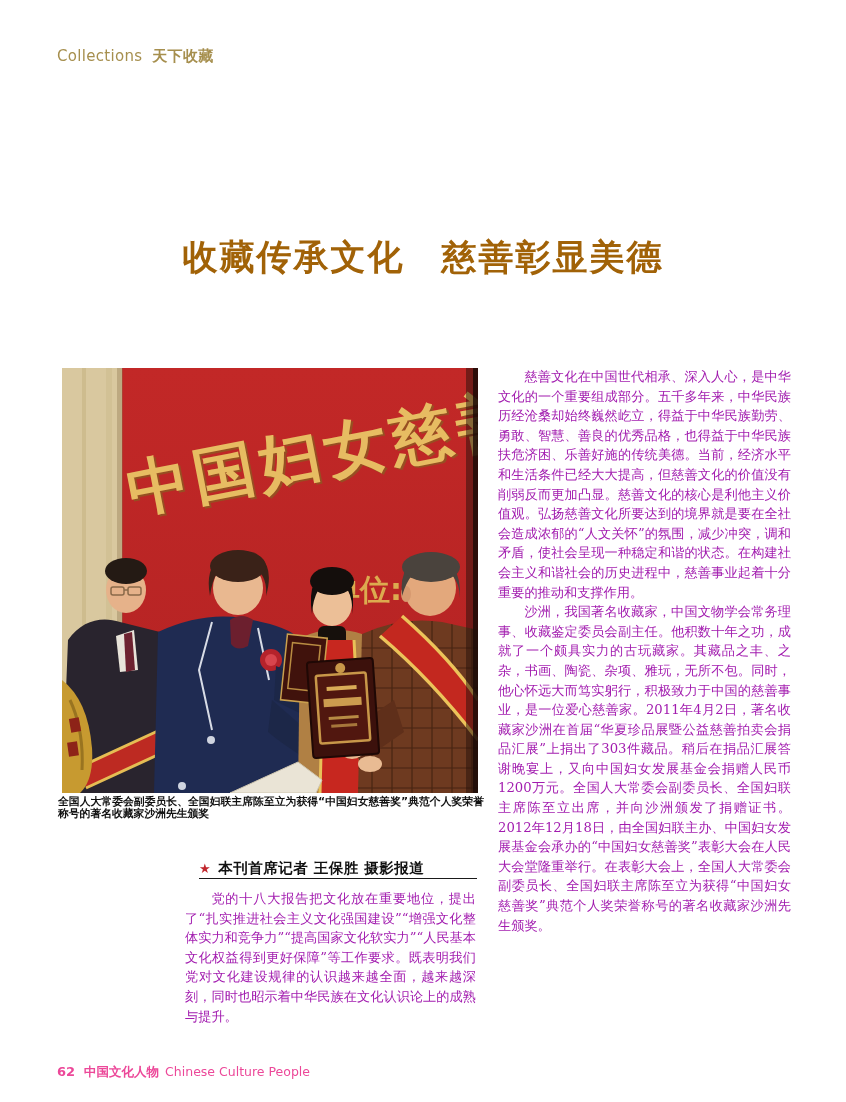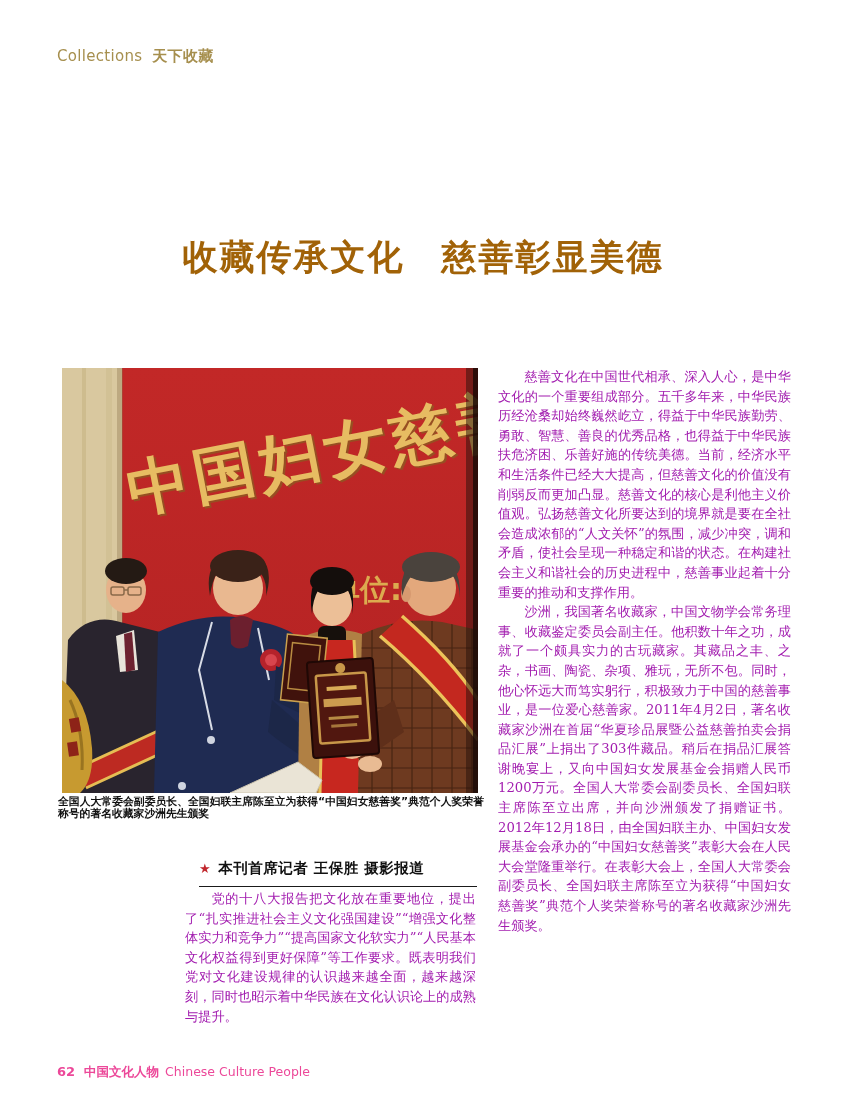--- a/index.html
+++ b/index.html
@@ -15,21 +15,21 @@
          font-size:35px;letter-spacing:2px;color:#a16207;}
 
   .photo{position:absolute;left:62px;top:368px;width:416px;height:425px;overflow:hidden;background:#b92525;}
   .photo svg{display:block;}
 
   .caption{position:absolute;left:58px;top:796px;width:426px;
            font-size:10.8px;font-weight:700;line-height:12px;color:#111;text-align:justify;}
 
   .byline{position:absolute;left:199px;top:859px;width:278px;
           font-size:14.5px;font-weight:700;color:#111;
-          border-bottom:1px solid #1a1a1a;padding-bottom:8px;letter-spacing:.5px;}
+          border-bottom:1px solid #1a1a1a;padding-bottom:0;letter-spacing:.5px;}
   .byline .star{color:#c1272d;font-size:13px;margin-right:7px;}
 
   .bodytext{font-family:"DejaVu Serif","Liberation Serif",serif;
             font-size:13.2px;line-height:19.6px;color:#a21caf;
             text-align:justify;text-justify:inter-ideograph;}
   .bodytext p{margin:0;text-indent:2em;}
   .col-left{position:absolute;left:185px;top:889px;width:291px;}
   .col-right{position:absolute;left:498px;top:367px;width:293px;}
 
   .pagefooter{position:absolute;left:57px;top:1064px;font-size:12.5px;color:#ec4899;}

